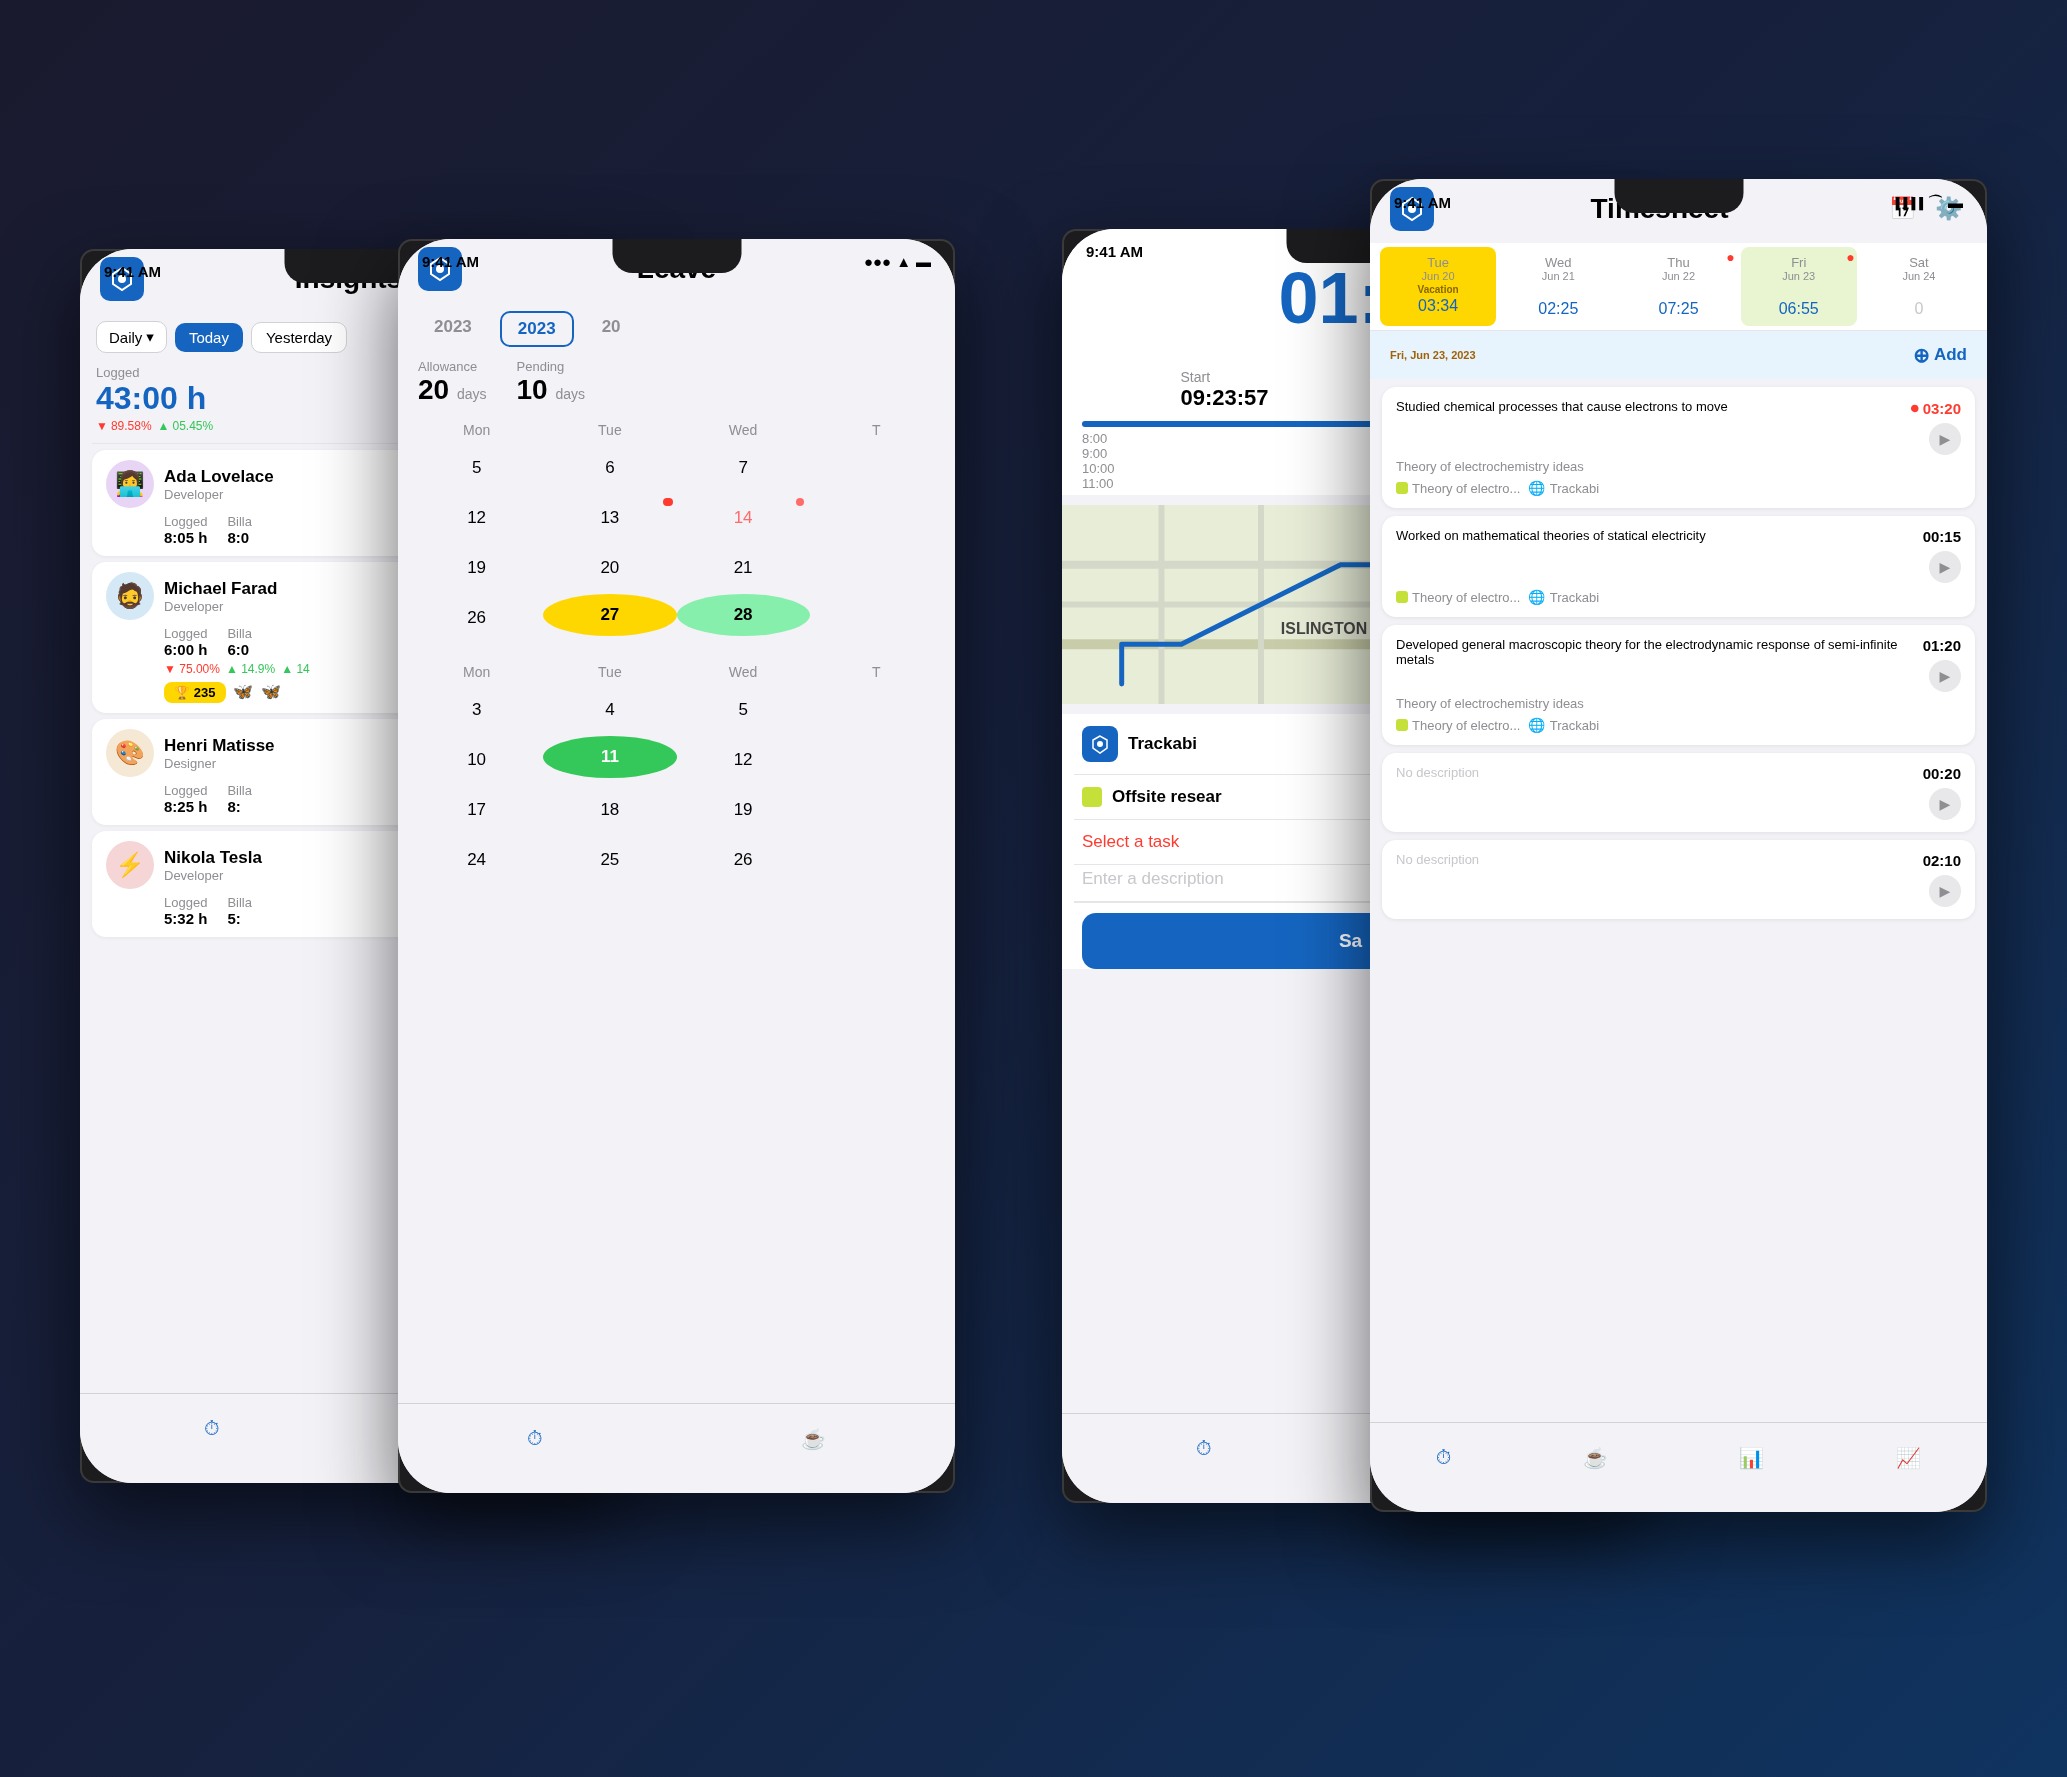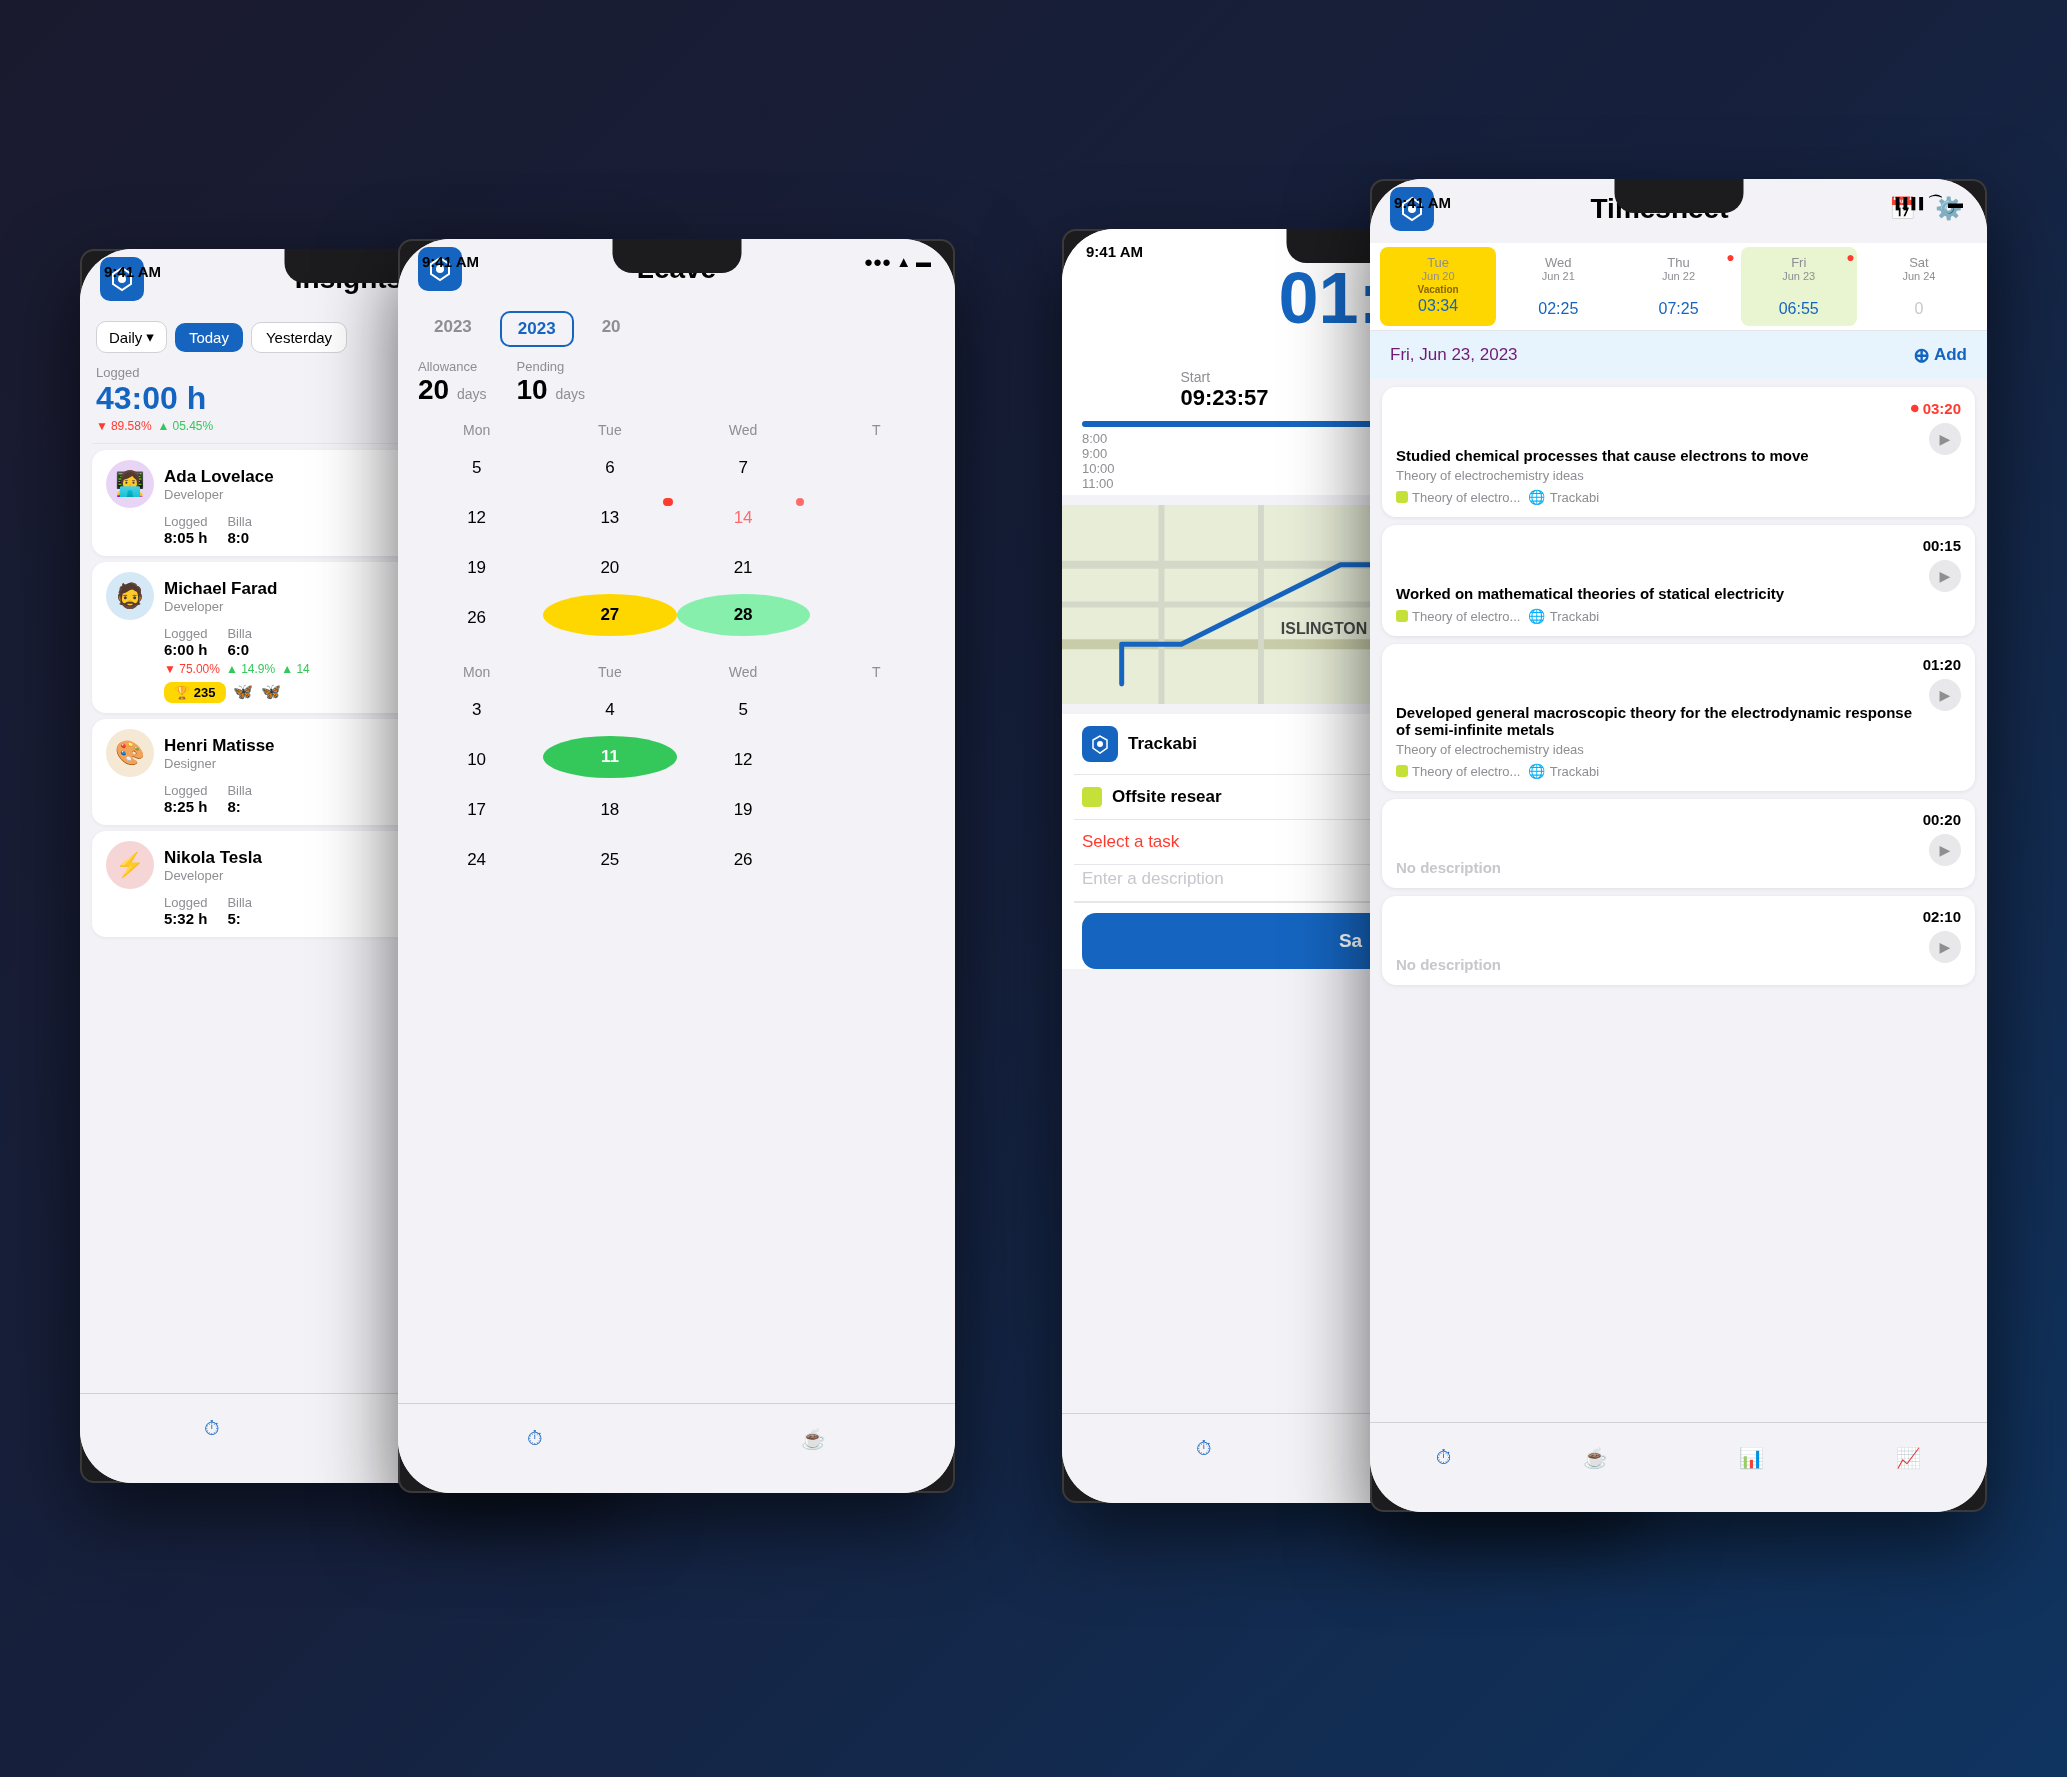--- a/index.html
+++ b/index.html
@@ -177,39 +177,39 @@
     .ts-day-time { font-size: 18px; font-weight: 400; color: #1565c0; margin-top: 0; }
     .ts-day-time.gray { color: #c7c7cc; }
 
     .ts-date-header {
       display: flex;
       justify-content: space-between;
       align-items: center;
       padding: 12px 20px;
       background: #e8f4fd;
     }
-    .ts-date-text { font-size: 17px; font-weight: 400; color: #701a75; }
+    .ts-date-text { font-size: 11px; font-weight: 700; color: #a16207; }
     .ts-add-btn {
       display: flex;
       align-items: center;
       gap: 4px;
       color: #1565c0;
       font-size: 17px;
       font-weight: 600;
     }
 
     .ts-entry {
       background: #fff;
       margin: 8px 12px;
       border-radius: 14px;
       padding: 12px 14px;
       box-shadow: 0 1px 4px rgba(0,0,0,0.08);
     }
     .ts-entry-row1 { display: flex; justify-content: space-between; align-items: flex-start; }
-    .ts-entry-desc { font-size: 15px; font-weight: 700; color: #000; flex: 1; margin-right: 10px; margin-top: 48px; }
+    .ts-entry-desc { font-size: 13px; font-weight: 400; color: #000; flex: 1; margin-right: 10px; }
     .ts-entry-time { font-size: 15px; font-weight: 600; color: #000; white-space: nowrap; }
     .ts-entry-time.red { color: #ff3b30; display: flex; align-items: center; gap: 4px; }
     .ts-entry-sub { font-size: 13px; color: #8e8e93; margin-top: 4px; }
     .ts-entry-tags { display: flex; align-items: center; gap: 8px; margin-top: 6px; }
     .ts-tag { display: flex; align-items: center; gap: 4px; font-size: 13px; color: #8e8e93; }
     .ts-tag-dot { width: 12px; height: 12px; border-radius: 3px; background: #c6e03a; }
     .ts-play-btn {
       width: 32px; height: 32px;
       background: #e8e8ea;
       border-radius: 50%;

